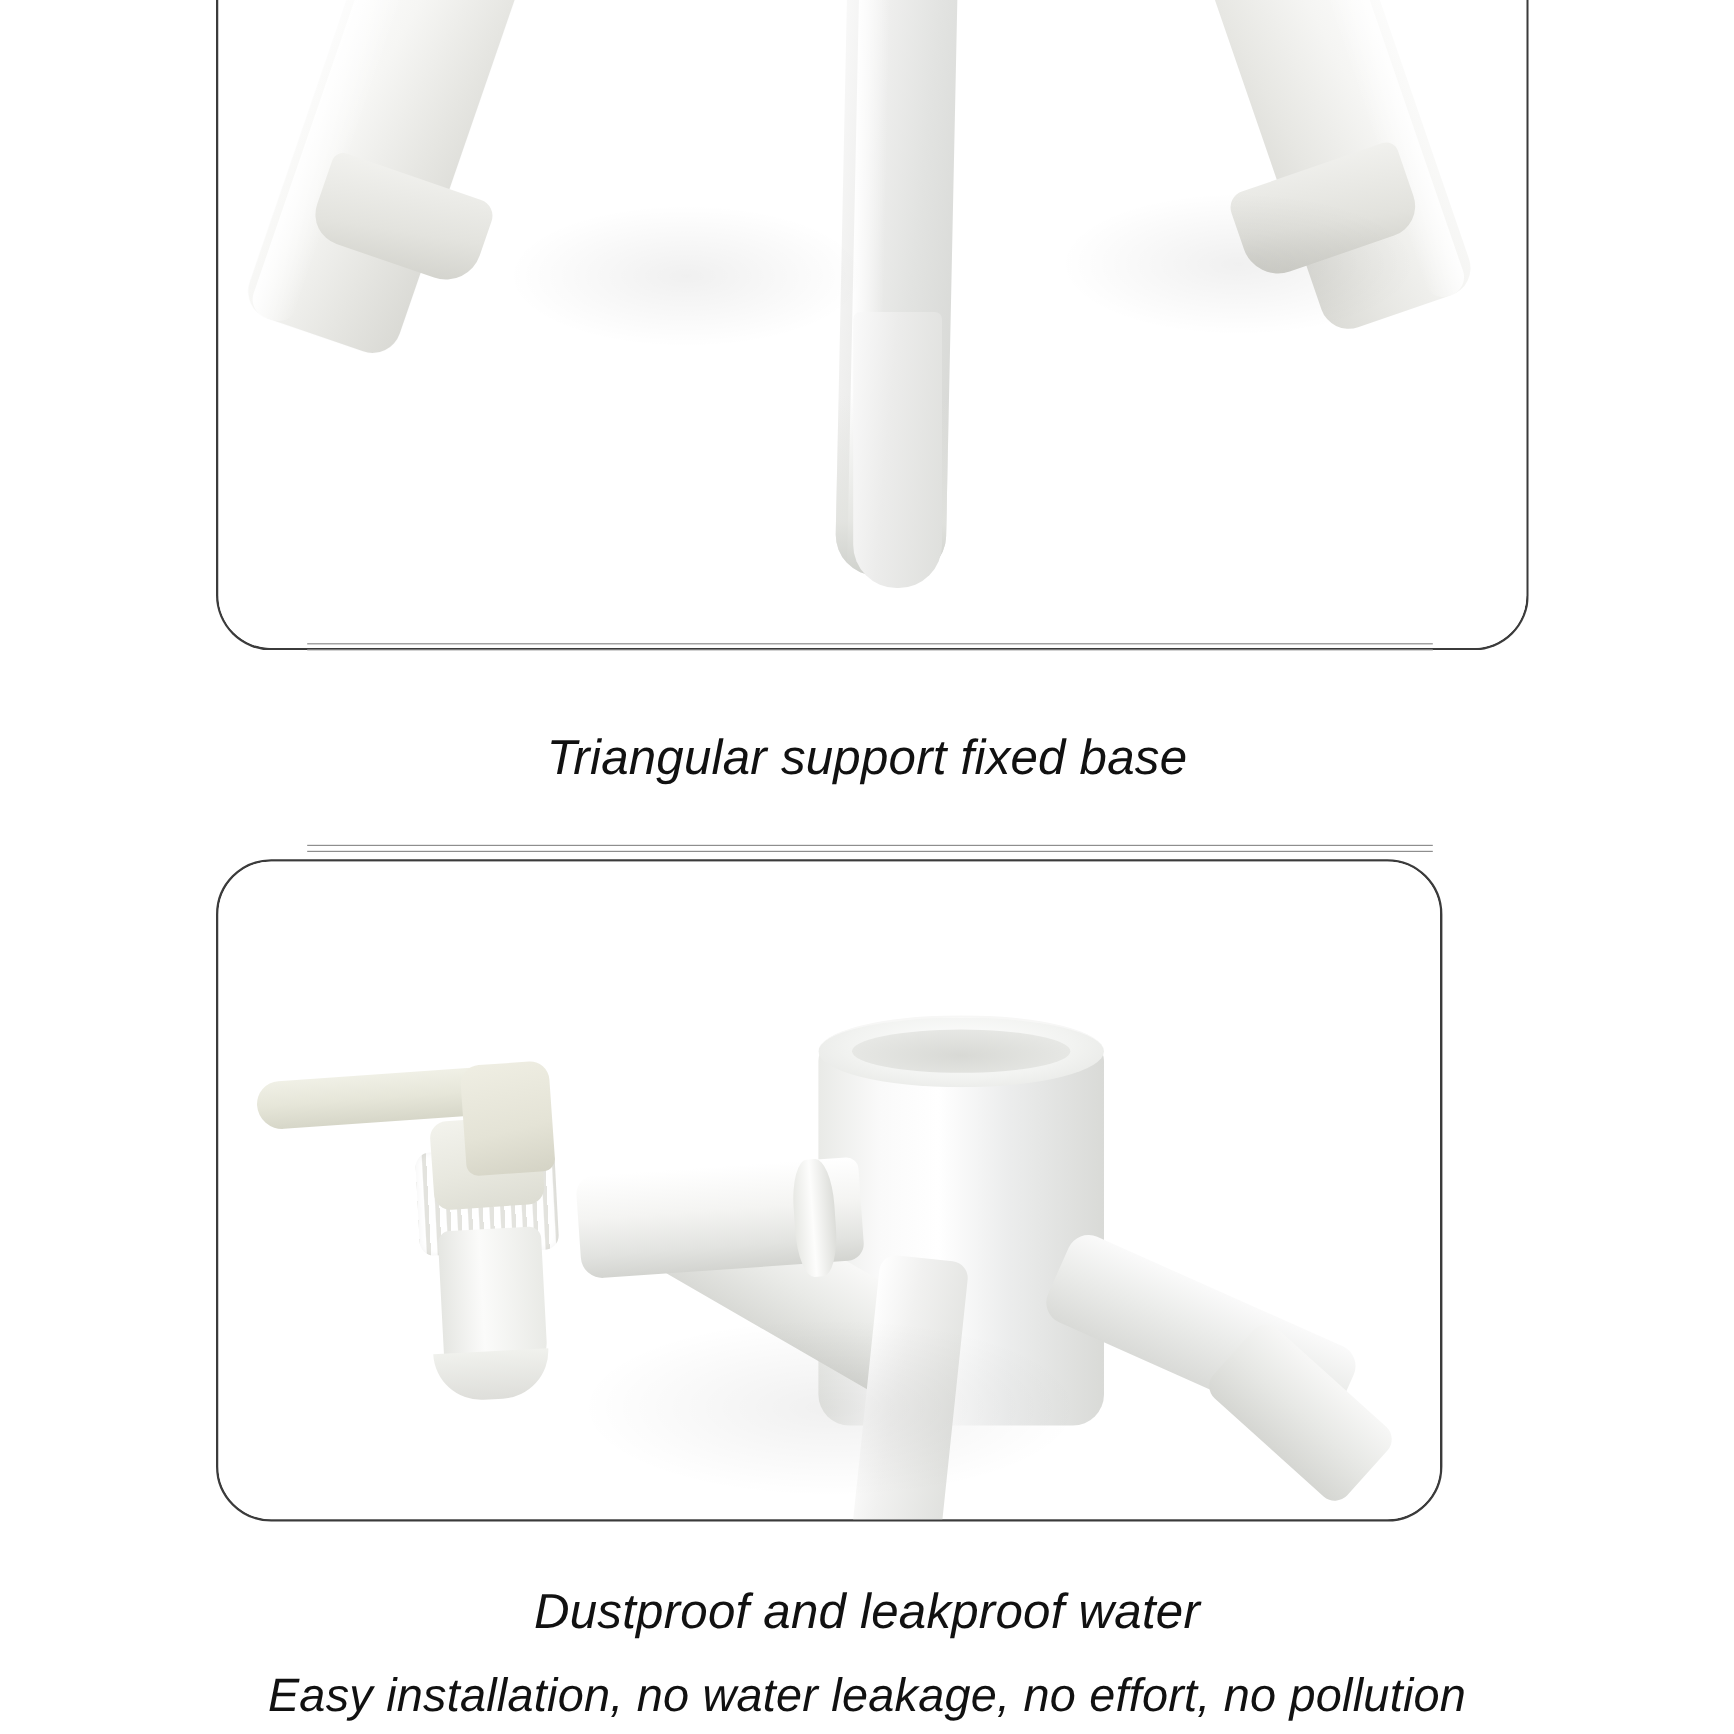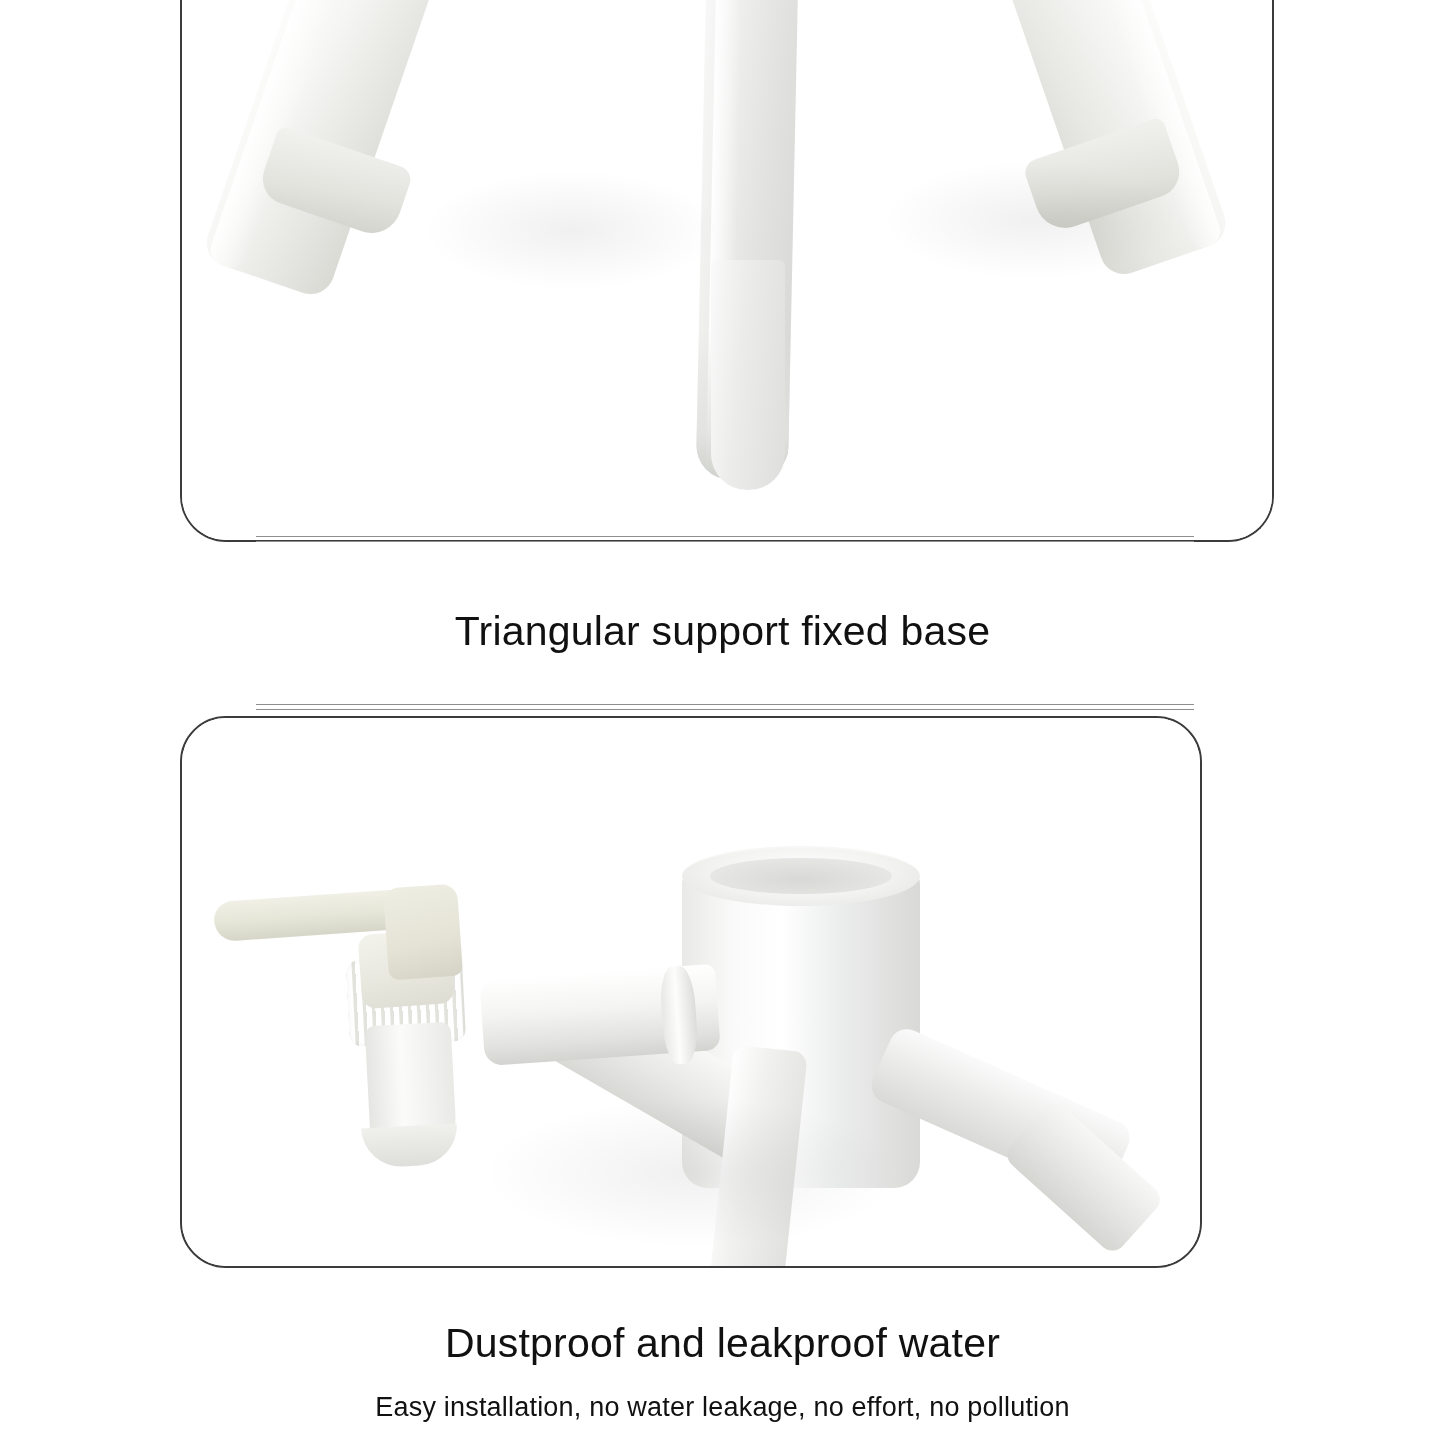--- a/index.html
+++ b/index.html
@@ -13,20 +13,21 @@
     font-family: "Liberation Sans", sans-serif;
     color: #1a1a1a;
     overflow: hidden;
   }
 
   .page {
     position: relative;
     width: 1445px;
     height: 1445px;
     background: #ffffff;
+    font-style: italic;
   }
 
   
   .panel {
     position: absolute;
     border: 2px solid #3b3b3b;
     border-radius: 46px;
     background: #ffffff;
     overflow: hidden;
   }
@@ -36,21 +37,21 @@
     position: absolute;
     width: 100%;
     text-align: center;
     font-size: 41px;
     font-weight: 400;
     color: #111111;
     letter-spacing: 0.2px;
     white-space: nowrap;
   }
   .caption.sub {
-    font-size: 27px;
+    font-size: 39px;
   }
 
   
   #panel-top {
     left: 180px;
     top: -40px;
     width: 1090px;
     height: 580px;
     border-top-left-radius: 0;
     border-top-right-radius: 0;

